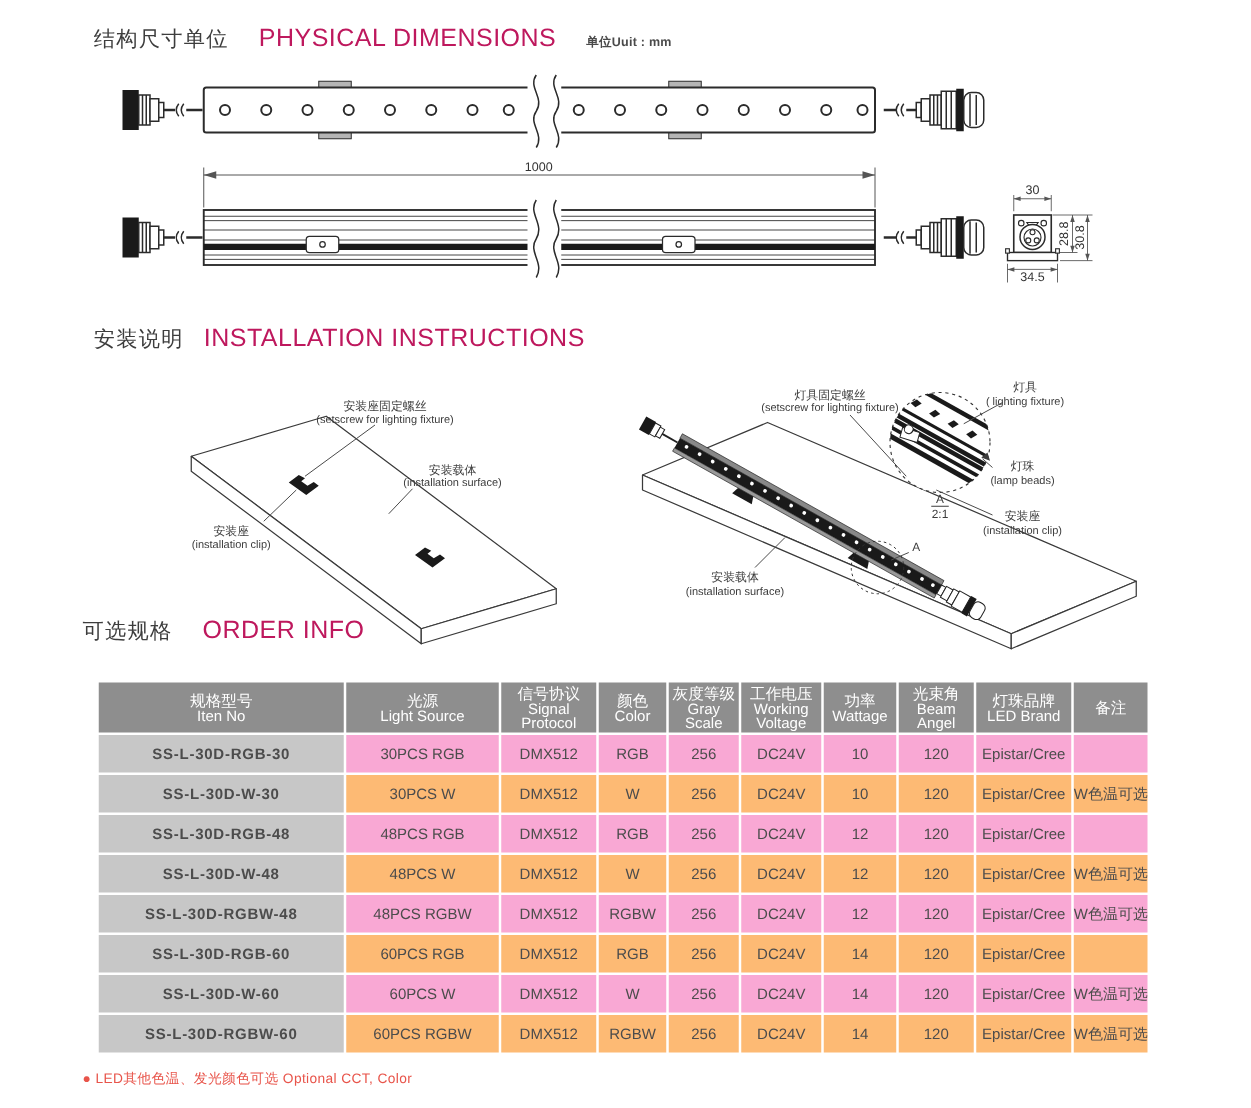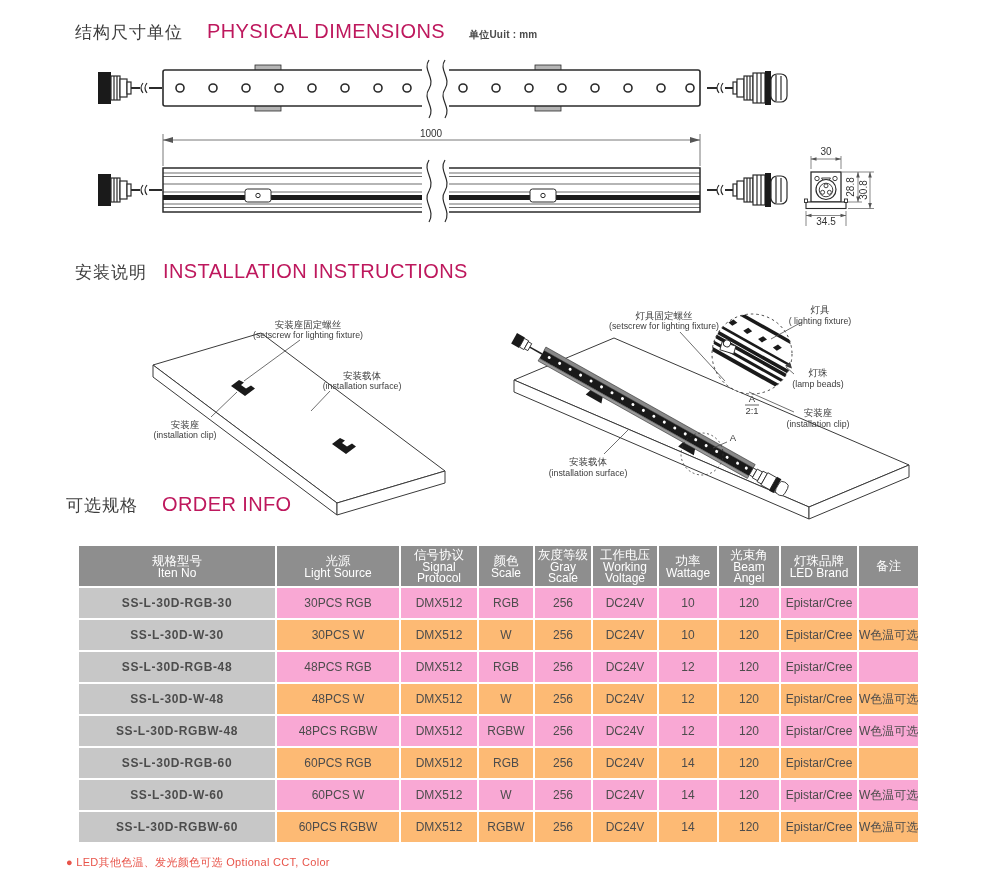--- a/index.html
+++ b/index.html
@@ -333,21 +333,21 @@
           <th>
             <div class="h-zh">光源</div>
             <div class="h-en">Light Source</div>
           </th>
           <th>
             <div class="h-zh">信号协议</div>
             <div class="h-en">Signal Protocol</div>
           </th>
           <th>
             <div class="h-zh">颜色</div>
-            <div class="h-en">Scale</div>
+            <div class="h-en">Color</div>
           </th>
           <th>
             <div class="h-zh">灰度等级</div>
             <div class="h-en">Gray Scale</div>
           </th>
           <th>
             <div class="h-zh">工作电压</div>
             <div class="h-en">Working Voltage</div>
           </th>
           <th>

